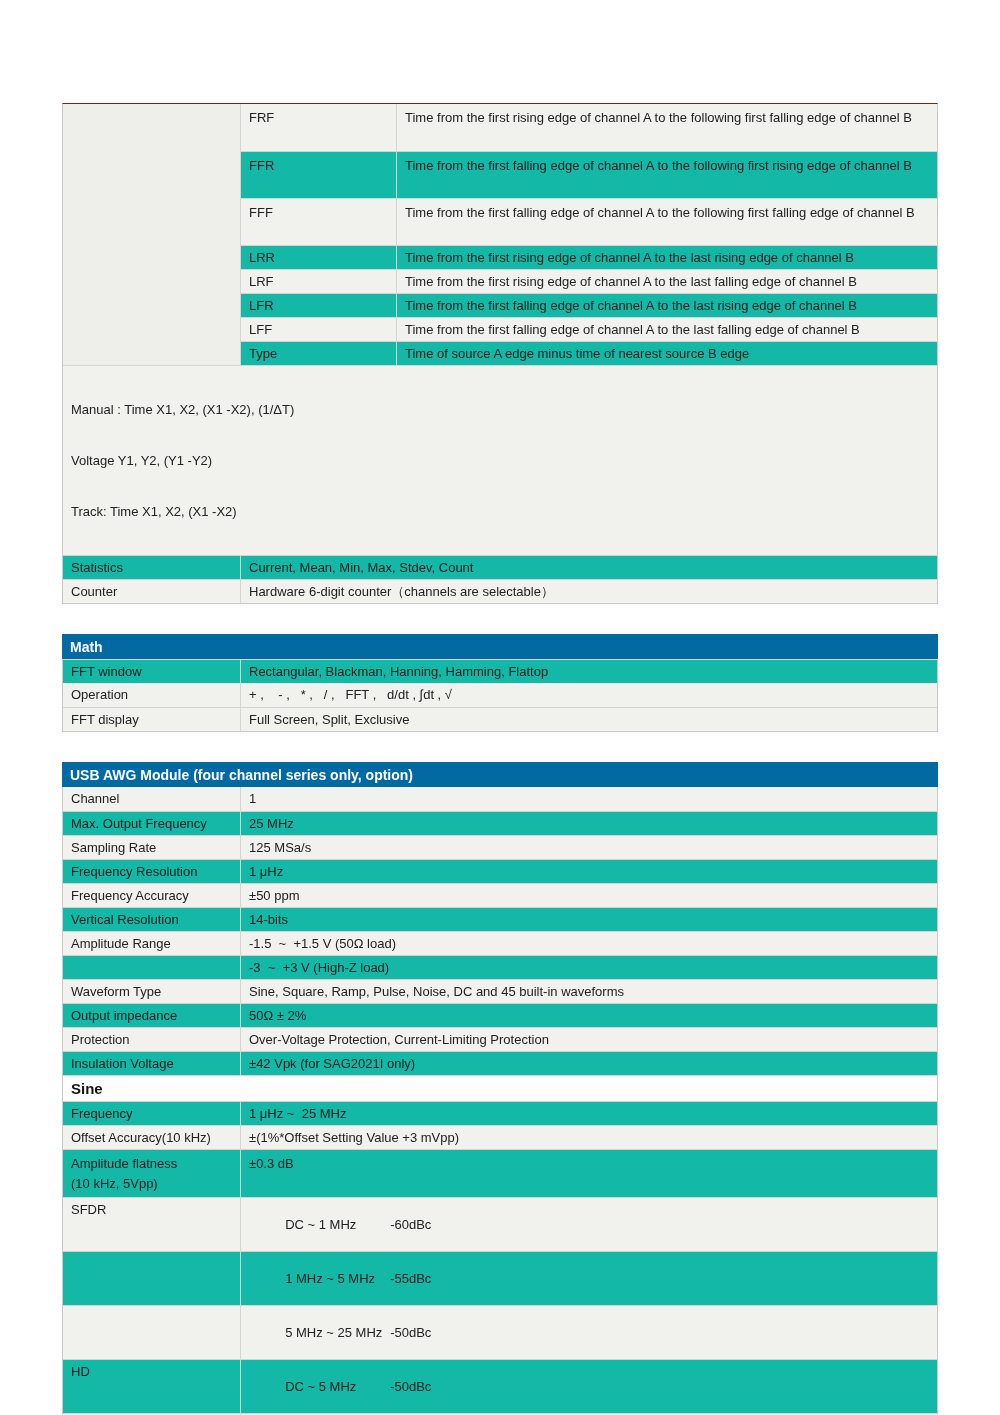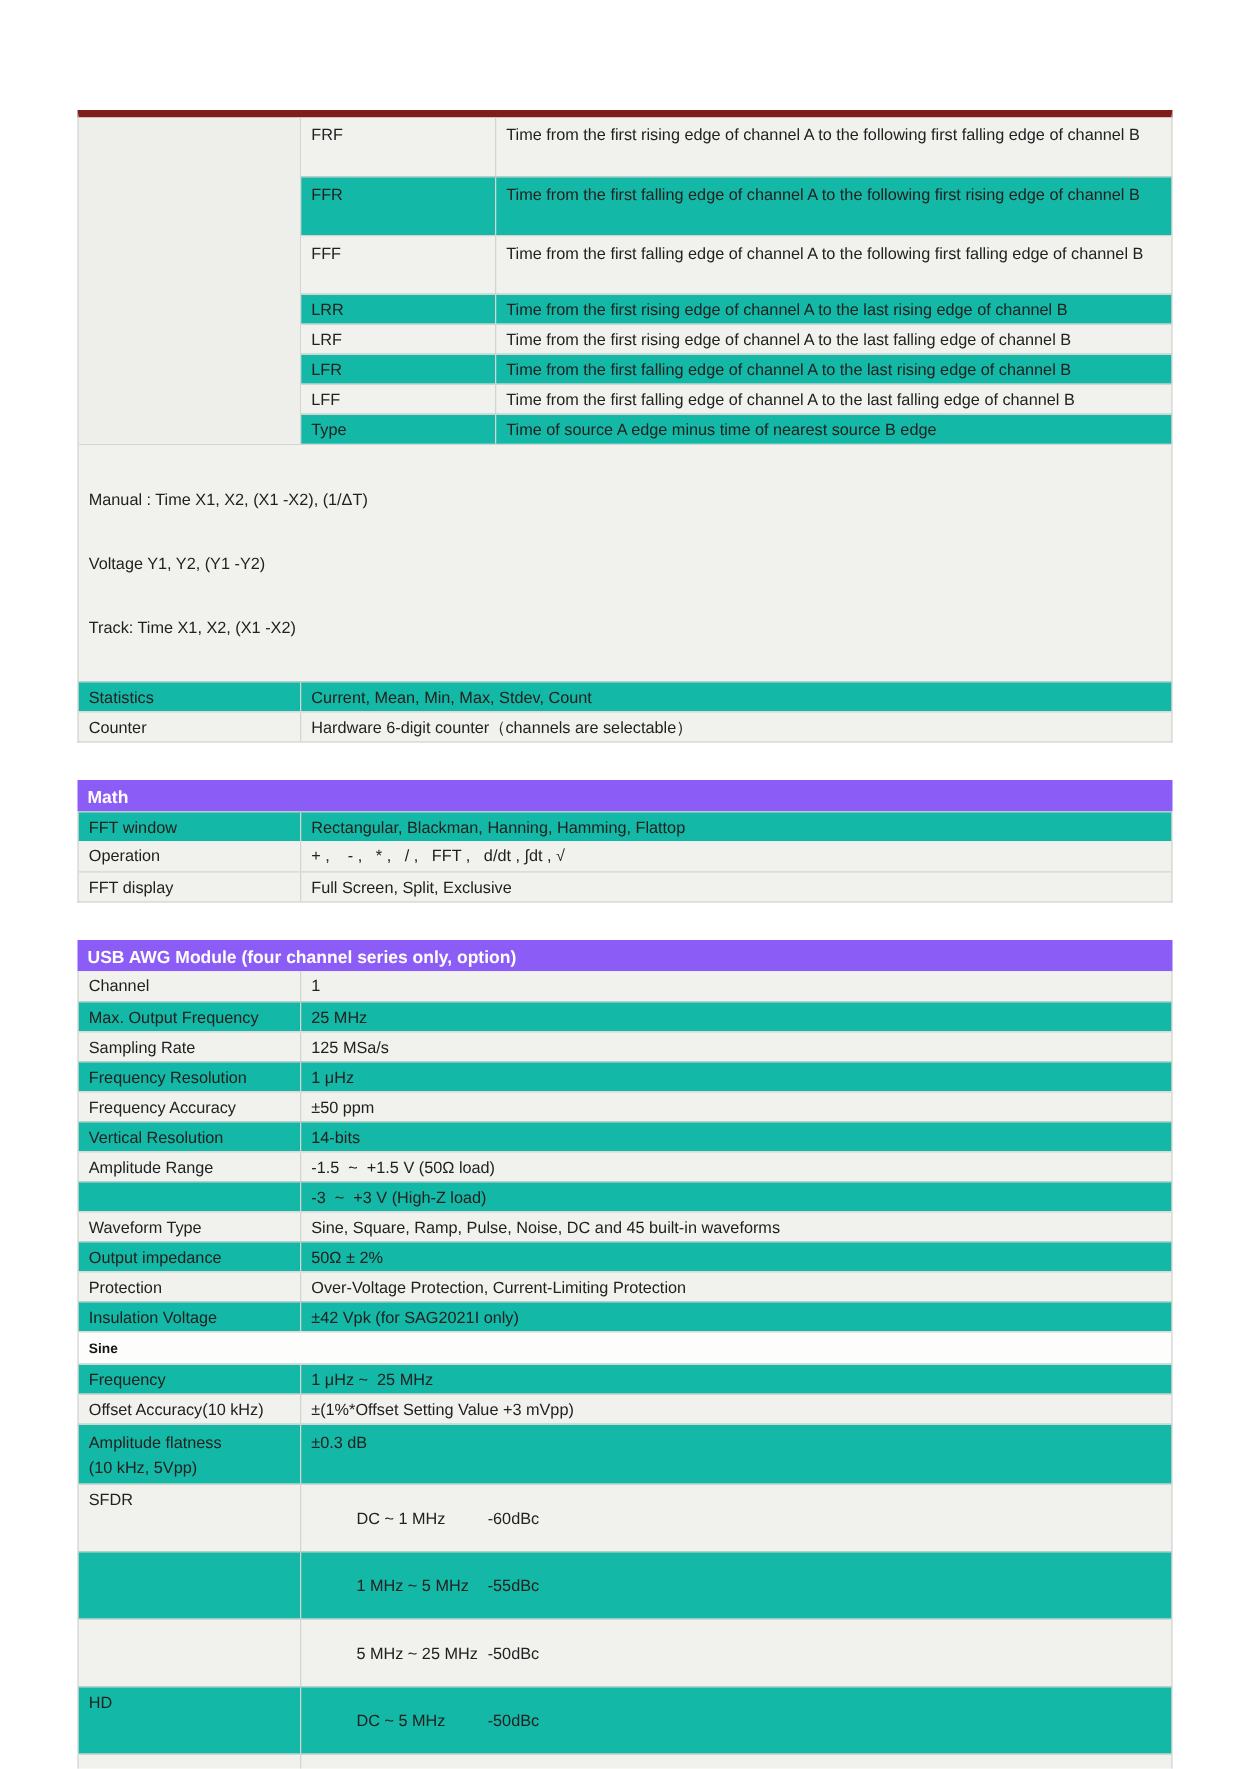--- a/index.html
+++ b/index.html
@@ -12,21 +12,21 @@
     color:#212121;
   }
   .content{padding:88px 62px 0 62px;}
   .tbl{
     width:876px;
     border:1px solid #c9c9c6;
     box-sizing:border-box;
     font-size:13px;
   }
   .tbl *{box-sizing:border-box;}
-  .t1{border-top:6px solid #7f1d1d;}
+  .t1{border-top:1px solid #7f1d1d;margin-top:15px;}
   .gap30{height:30px;}
   
   .row{display:flex;border-top:1px solid #d4d4d1;background:#14b8a6;}
   .row.first{border-top:none;}
   .row.shade{background:#f1f1ee;}
   .cell{padding:4px 8px;line-height:15px;white-space:pre-wrap;}
   .lab{width:178px;border-right:1px solid #d4d4d1;flex:none;}
   .val{flex:1;}
   
   .t1top{display:flex;}
@@ -36,32 +36,32 @@
   .rshort{min-height:24px;}
   .rtall{min-height:47px;}
   .rtall .cell{line-height:19.5px;}
   .cursorsrow{min-height:69px;}
   .cursorsrow .lab{display:flex;align-items:center;}
   .cursorsrow .val{padding:3px 8px;}
   .cursorsrow .val div{line-height:21px;}
   
   .bar{
     width:876px;height:25px;
-    background:#8b5cf6;color:#ffffff;
+    background:#0369a1;color:#ffffff;
     font-size:14px;font-weight:bold;
     padding:5px 8px;line-height:16px;
     box-sizing:border-box;
     white-space:pre-wrap;
   }
   
   .subhdr{
     display:flex;align-items:center;
     min-height:26px;border-top:1px solid #d4d4d1;
     background:#fdfdfc;
-    font-size:11px;font-weight:bold;color:#141414;
+    font-size:15px;font-weight:bold;color:#141414;
     padding:0 8px;
   }
   
   .rng{display:inline-block;width:105px;white-space:pre-wrap;}
 </style>
 </head>
 <body>
 
 <div class="page">
   <div class="content">

